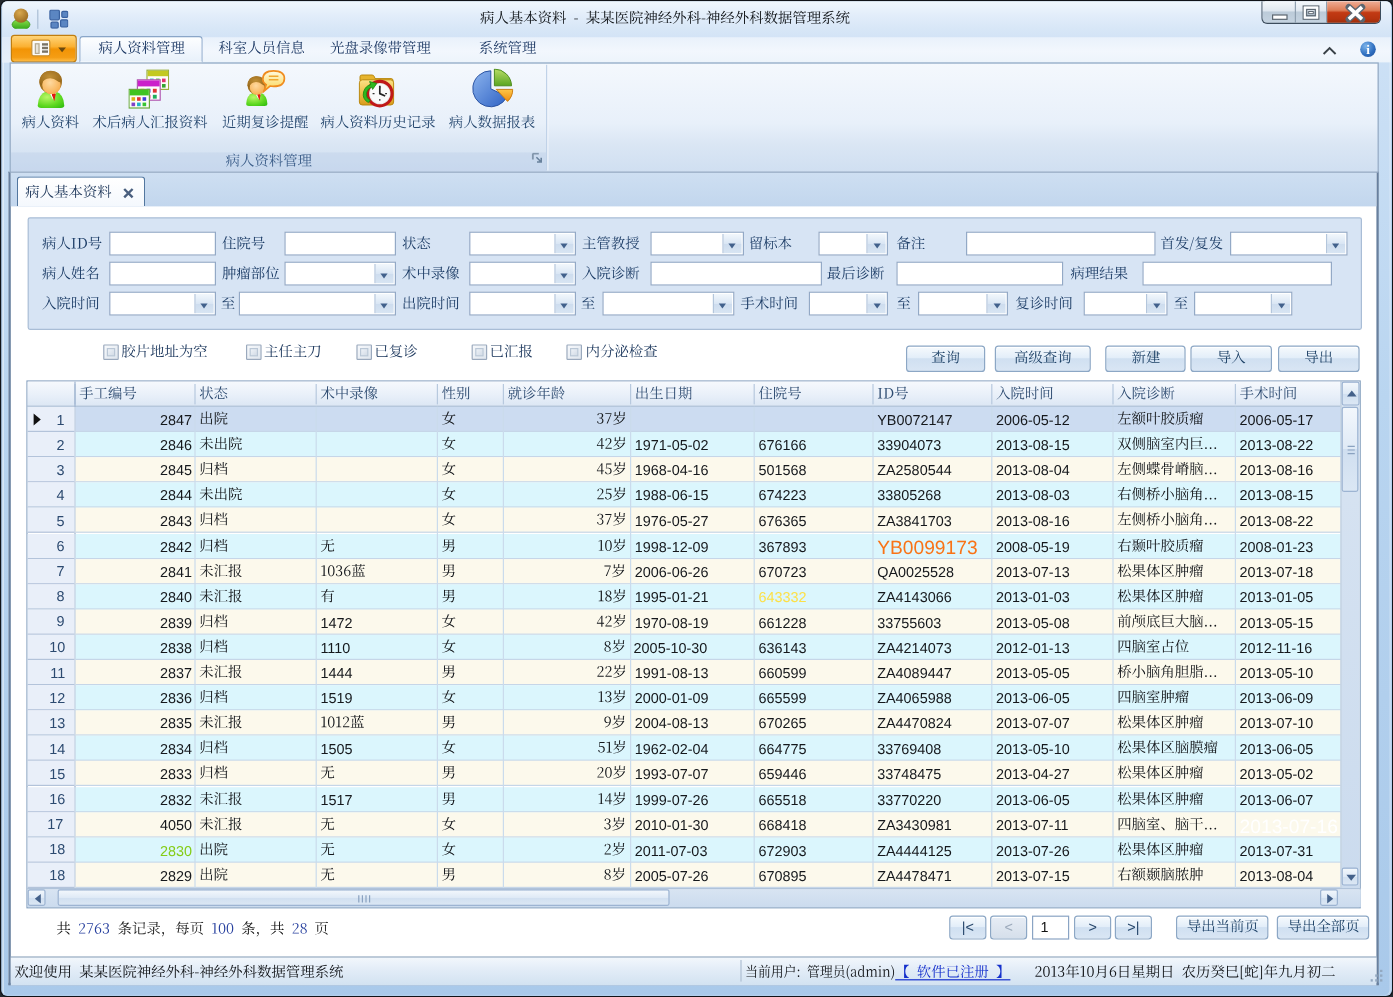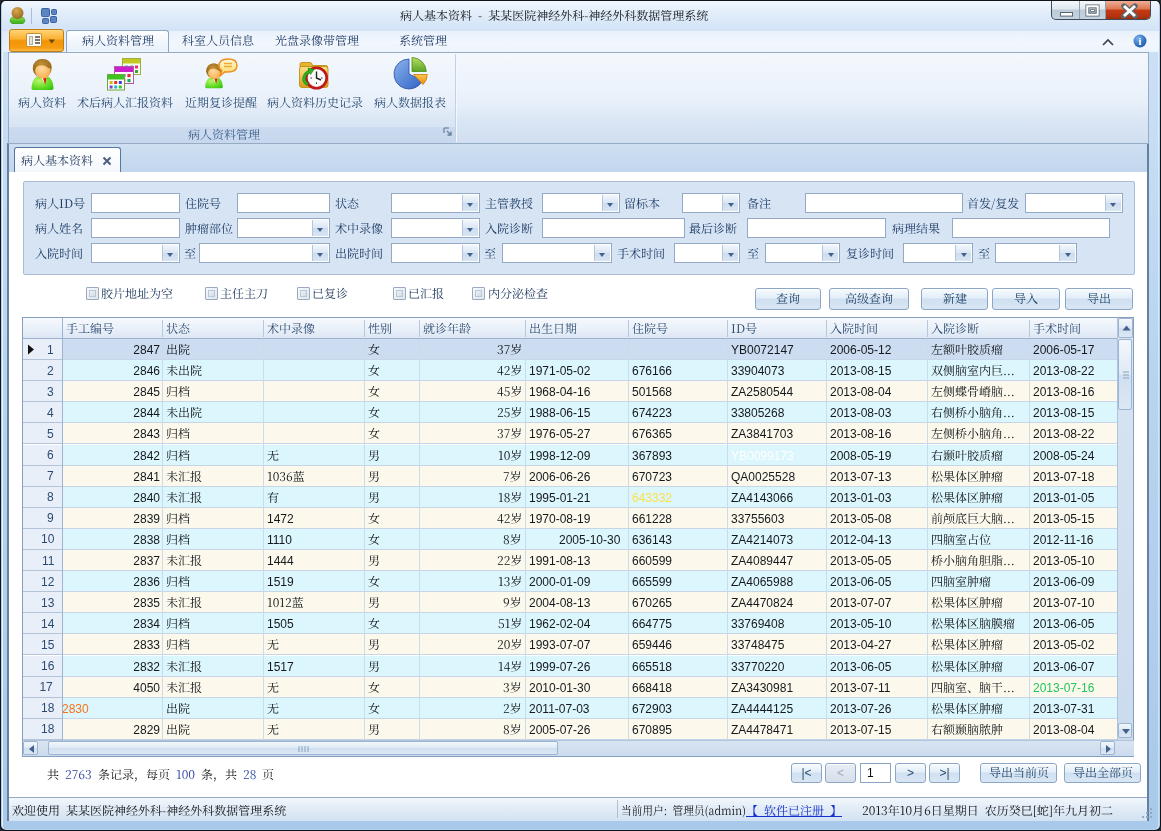--- a/index.html
+++ b/index.html
@@ -814,31 +814,31 @@
 <div class="a" style="left:368.0px;top:448.5px"><svg width="12" height="13" fill="#15181c" style="overflow:visible">
       <use href="#g7537" x="0" y="10"></use>
     </svg></div>
 <div class="a" style="left:497.7px;top:448.5px"><svg width="24" height="13" fill="#15181c" style="overflow:visible">
       <use href="#g31" x="0" y="10"></use>
       <use href="#g30" x="5.7" y="10"></use>
       <use href="#g5c81" x="12.3" y="10"></use>
     </svg></div>
 <div class="a" style="left:529px;top:448.5px;font-size:12px;color:#15181c">1998-12-09</div>
 <div class="a" style="left:632px;top:448.5px;font-size:12px;color:#15181c">367893</div>
-<div class="a" style="left:731px;top:448.5px;font-size:12px;color:#ffffff">YB0099173</div>
+<div class="a" style="left:731px;top:448.5px;font-size:16px;color:#f97316">YB0099173</div>
 <div class="a" style="left:830px;top:448.5px;font-size:12px;color:#15181c">2008-05-19</div>
 <div class="a" style="left:931.0px;top:448.5px"><svg width="72" height="13" fill="#15181c" style="overflow:visible">
       <use href="#g53f3" x="0" y="10"></use>
       <use href="#g989e" x="12" y="10"></use>
       <use href="#g53f6" x="24" y="10"></use>
       <use href="#g80f6" x="36" y="10"></use>
       <use href="#g8d28" x="48" y="10"></use>
       <use href="#g7624" x="60" y="10"></use>
     </svg></div>
-<div class="a" style="left:1033px;top:448.5px;font-size:12px;color:#15181c">2008-05-24</div>
+<div class="a" style="left:1033px;top:448.5px;font-size:12px;color:#15181c">2008-01-23</div>
 <div class="a" style="left:63px;top:465.6px;width:1054px;height:21.1px;background:#fcf9ec;border-bottom:1px solid #c6d6e8"></div>
 <div class="a" style="left:23px;top:465.6px;width:39px;height:21.1px;background:#e9eff9;border-bottom:1px solid #b3c3da"></div>
 <div class="a" style="left:46.7px;top:469.1px;width:7px;font-size:12px;color:#2c4a70;text-align:right">7</div>
 <div class="a" style="left:62px;top:469.6px;width:98px;text-align:right;font-size:12px;color:#15181c">2841</div>
 <div class="a" style="left:166.0px;top:469.6px"><svg width="36" height="13" fill="#15181c" style="overflow:visible">
       <use href="#g672a" x="0" y="10"></use>
       <use href="#g6c47" x="12" y="10"></use>
       <use href="#g62a5" x="24" y="10"></use>
     </svg></div>
 <div class="a" style="left:267.0px;top:469.6px"><svg width="38" height="13" fill="#15181c" style="overflow:visible">
@@ -943,24 +943,24 @@
       <use href="#g6863" x="12" y="10"></use>
     </svg></div>
 <div class="a" style="left:267px;top:532.9px;font-size:12px;color:#15181c">1110</div>
 <div class="a" style="left:368.0px;top:532.9px"><svg width="12" height="13" fill="#15181c" style="overflow:visible">
       <use href="#g5973" x="0" y="10"></use>
     </svg></div>
 <div class="a" style="left:503.3px;top:532.9px"><svg width="19" height="13" fill="#15181c" style="overflow:visible">
       <use href="#g38" x="0" y="10"></use>
       <use href="#g5c81" x="6.7" y="10"></use>
     </svg></div>
-<div class="a" style="left:559px;top:532.9px;font-size:12px;color:#15181c">2005-10-30</div>
+<div class="a" style="left:528px;top:532.9px;font-size:12px;color:#15181c">2005-10-30</div>
 <div class="a" style="left:632px;top:532.9px;font-size:12px;color:#15181c">636143</div>
 <div class="a" style="left:731px;top:532.9px;font-size:12px;color:#15181c">ZA4214073</div>
-<div class="a" style="left:830px;top:532.9px;font-size:12px;color:#15181c">2012-04-13</div>
+<div class="a" style="left:830px;top:532.9px;font-size:12px;color:#15181c">2012-01-13</div>
 <div class="a" style="left:931.0px;top:532.9px"><svg width="60" height="13" fill="#15181c" style="overflow:visible">
       <use href="#g56db" x="0" y="10"></use>
       <use href="#g8111" x="12" y="10"></use>
       <use href="#g5ba4" x="24" y="10"></use>
       <use href="#g5360" x="36" y="10"></use>
       <use href="#g4f4d" x="48" y="10"></use>
     </svg></div>
 <div class="a" style="left:1033px;top:532.9px;font-size:12px;color:#15181c">2012-11-16</div>
 <div class="a" style="left:63px;top:550.0px;width:1054px;height:21.1px;background:#fcf9ec;border-bottom:1px solid #c6d6e8"></div>
 <div class="a" style="left:23px;top:550.0px;width:39px;height:21.1px;background:#e9eff9;border-bottom:1px solid #b3c3da"></div>
@@ -1182,25 +1182,25 @@
       <use href="#g56db" x="0" y="10"></use>
       <use href="#g8111" x="12" y="10"></use>
       <use href="#g5ba4" x="24" y="10"></use>
       <use href="#g3001" x="36" y="10"></use>
       <use href="#g8111" x="48" y="10"></use>
       <use href="#g5e72" x="60" y="10"></use>
       <use href="#g2e" x="72" y="10"></use>
       <use href="#g2e" x="75.9" y="10"></use>
       <use href="#g2e" x="79.8" y="10"></use>
     </svg></div>
-<div class="a" style="left:1033px;top:680.6px;font-size:12px;color:#22c55e">2013-07-16</div>
+<div class="a" style="left:1033px;top:680.6px;font-size:16px;color:#ffffff">2013-07-16</div>
 <div class="a" style="left:63px;top:697.7px;width:1054px;height:21.1px;background:#dbf6fd;border-bottom:1px solid #c6d6e8"></div>
 <div class="a" style="left:23px;top:697.7px;width:39px;height:21.1px;background:#e9eff9;border-bottom:1px solid #b3c3da"></div>
 <div class="a" style="left:39.4px;top:701.2px;width:15px;font-size:12px;color:#2c4a70;text-align:right">18</div>
-<div class="a" style="left:62px;top:701.7px;width:98px;font-size:12px;color:#f97316">2830</div>
+<div class="a" style="left:62px;top:701.7px;width:98px;text-align:right;font-size:12px;color:#84cc16">2830</div>
 <div class="a" style="left:166.0px;top:701.7px"><svg width="24" height="13" fill="#15181c" style="overflow:visible">
       <use href="#g51fa" x="0" y="10"></use>
       <use href="#g9662" x="12" y="10"></use>
     </svg></div>
 <div class="a" style="left:267.0px;top:701.7px"><svg width="12" height="13" fill="#15181c" style="overflow:visible">
       <use href="#g65e0" x="0" y="10"></use>
     </svg></div>
 <div class="a" style="left:368.0px;top:701.7px"><svg width="12" height="13" fill="#15181c" style="overflow:visible">
       <use href="#g5973" x="0" y="10"></use>
     </svg></div>

